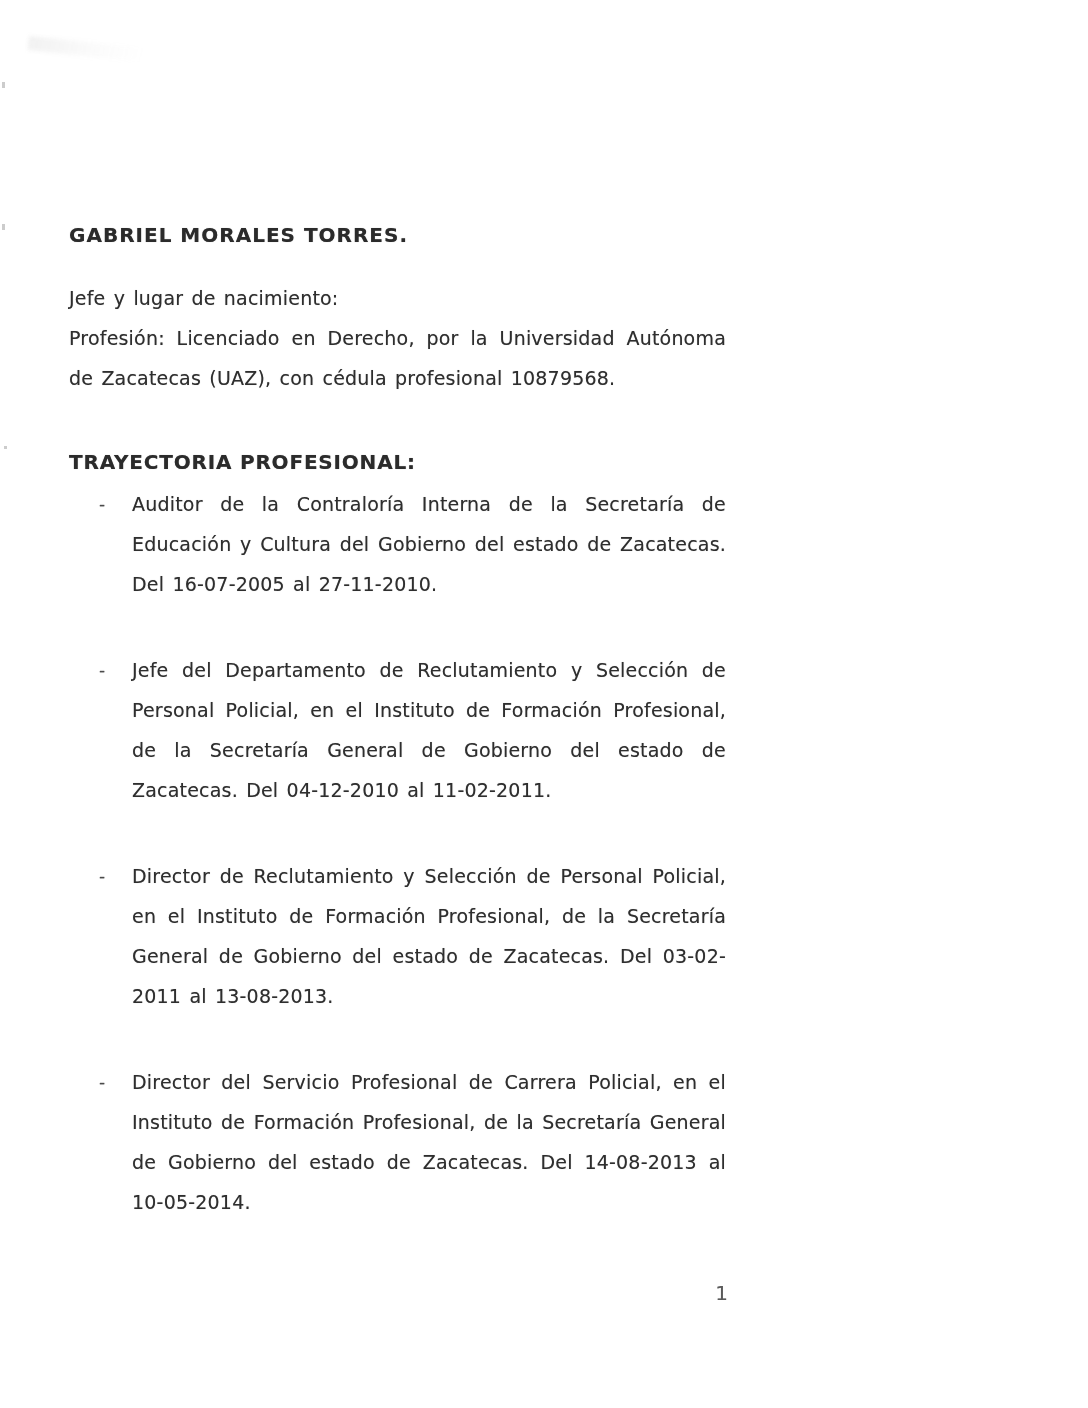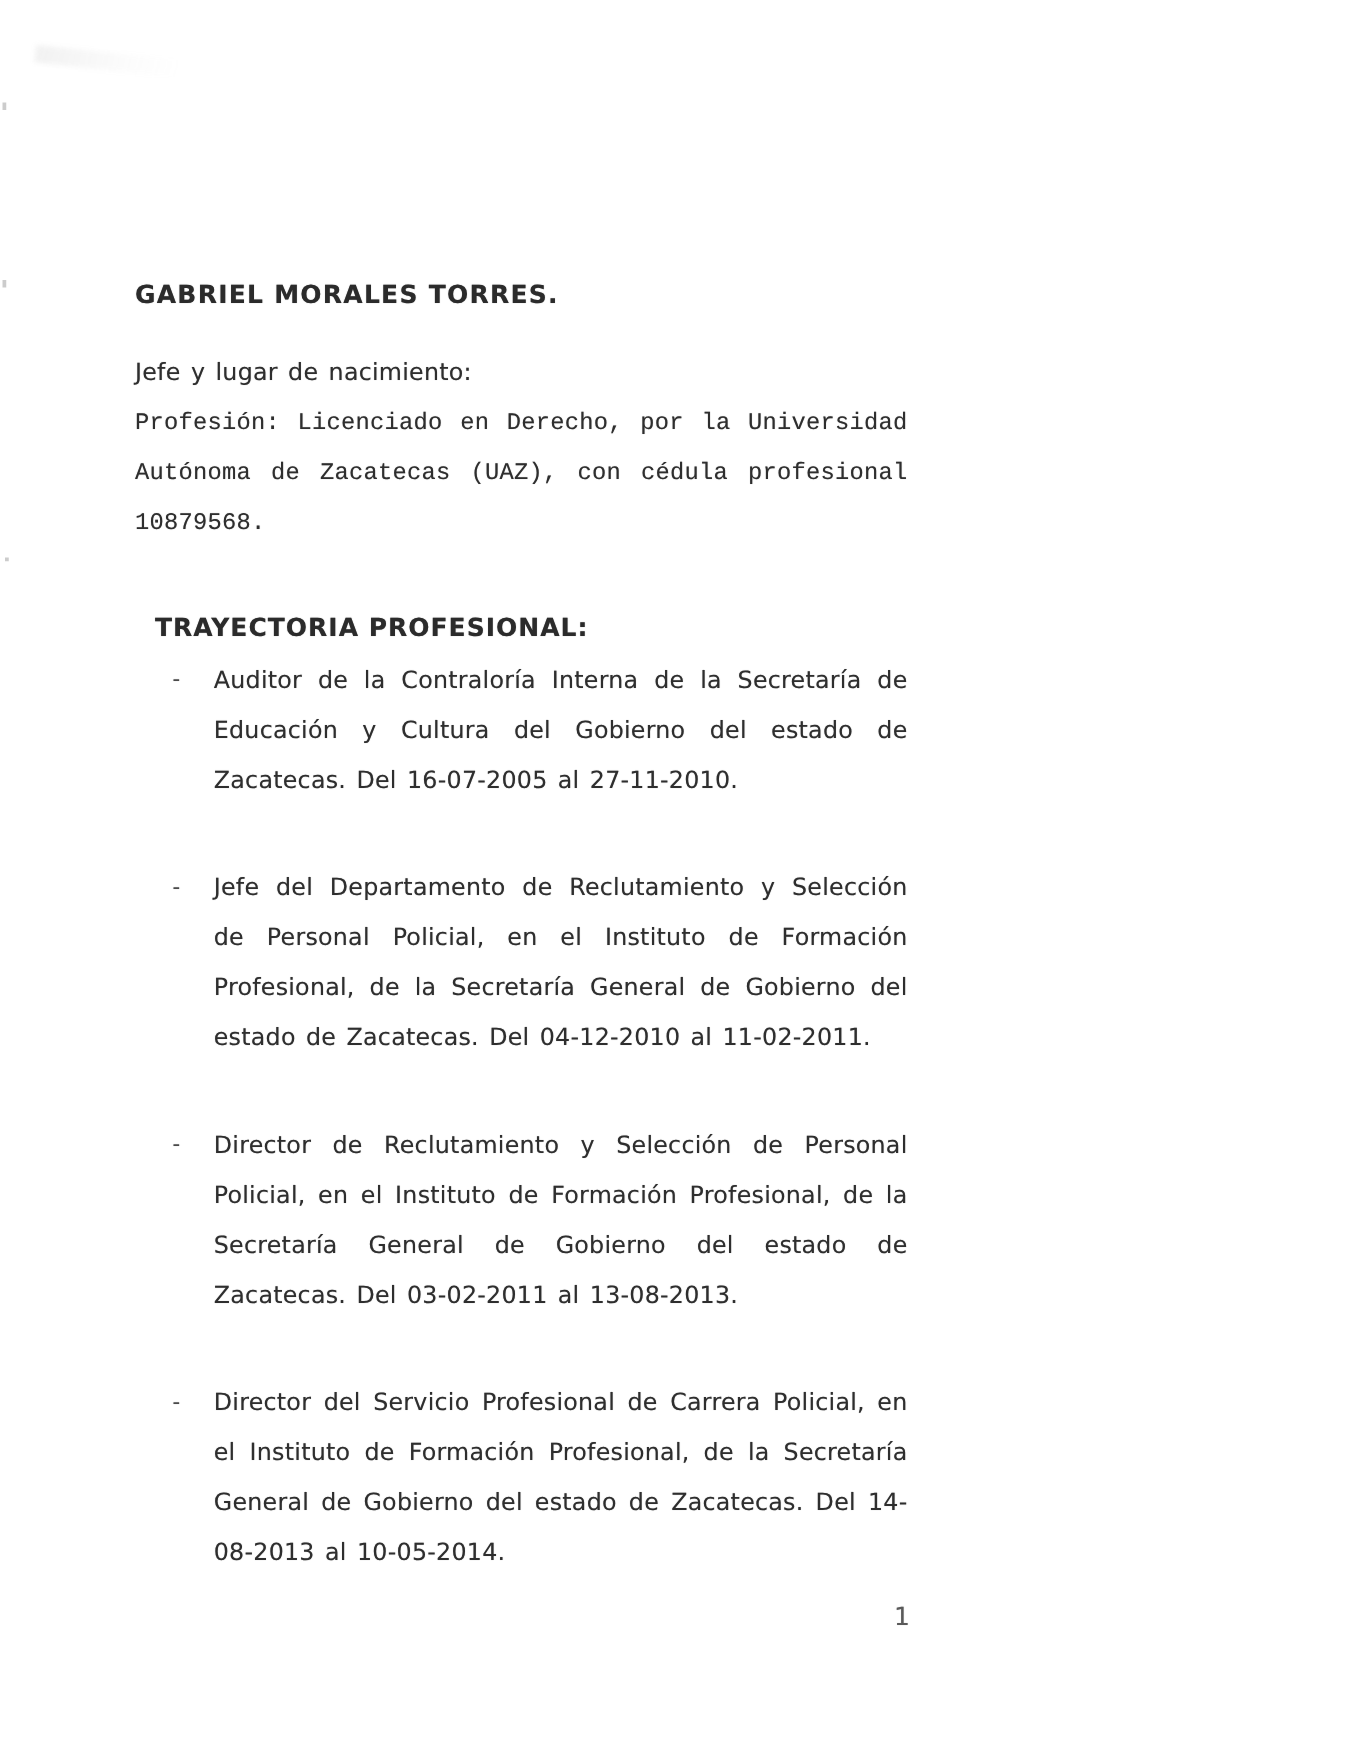--- a/index.html
+++ b/index.html
@@ -13,21 +13,21 @@
     position: relative;
     overflow: hidden;
     font-family: "DejaVu Sans", sans-serif;
     color: #2e2e2e;
   }
   .page {
     position: absolute;
     top: 0; left: 0;
     width: 934px;
     height: 1408px;
-    padding: 222px 208px 0 108px;
+    padding: 222px 208px 0 69px;
     box-sizing: border-box;
     background: #ffffff;
   }
   
   .smudge {
     position: absolute;
     top: 42px; left: 28px;
     width: 115px; height: 14px;
     background: linear-gradient(100deg, rgba(120,120,120,0.10), rgba(160,160,160,0.04) 60%, rgba(255,255,255,0));
     transform: rotate(6deg);
@@ -56,24 +56,23 @@
   .intro p {
     margin: 0;
     font-size: 19px;
     line-height: 40px;
     letter-spacing: 0.2px;
     word-spacing: 2px;
     text-shadow: 0 0 0.7px rgba(45,45,45,0.45);
   }
   .intro p.just {
     text-align: justify;
-    font-family: Liberation Mono, monospace;
   }
   h2.section-title {
-    margin: 44px 0 0 16px;
+    margin: 44px 0 0 0;
     font-size: 20px;
     line-height: 40px;
     font-weight: bold;
     letter-spacing: 0.8px;
     color: #2b2b2b;
     text-shadow: 0 0 0.7px rgba(45,45,45,0.55);
   }
   ul.exp-list {
     list-style: none;
     margin: 2px 0 0 0;

